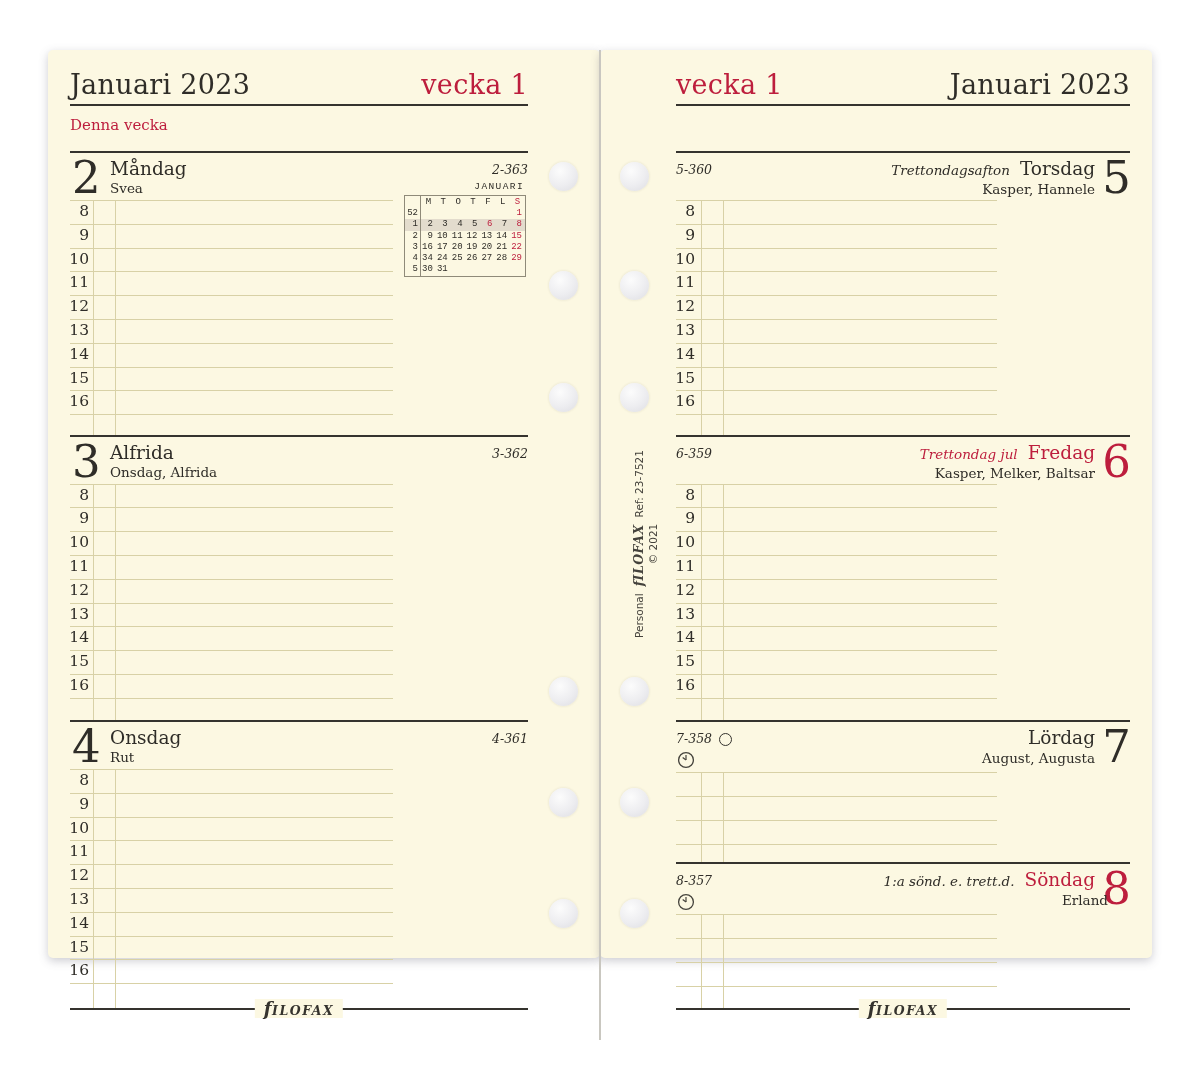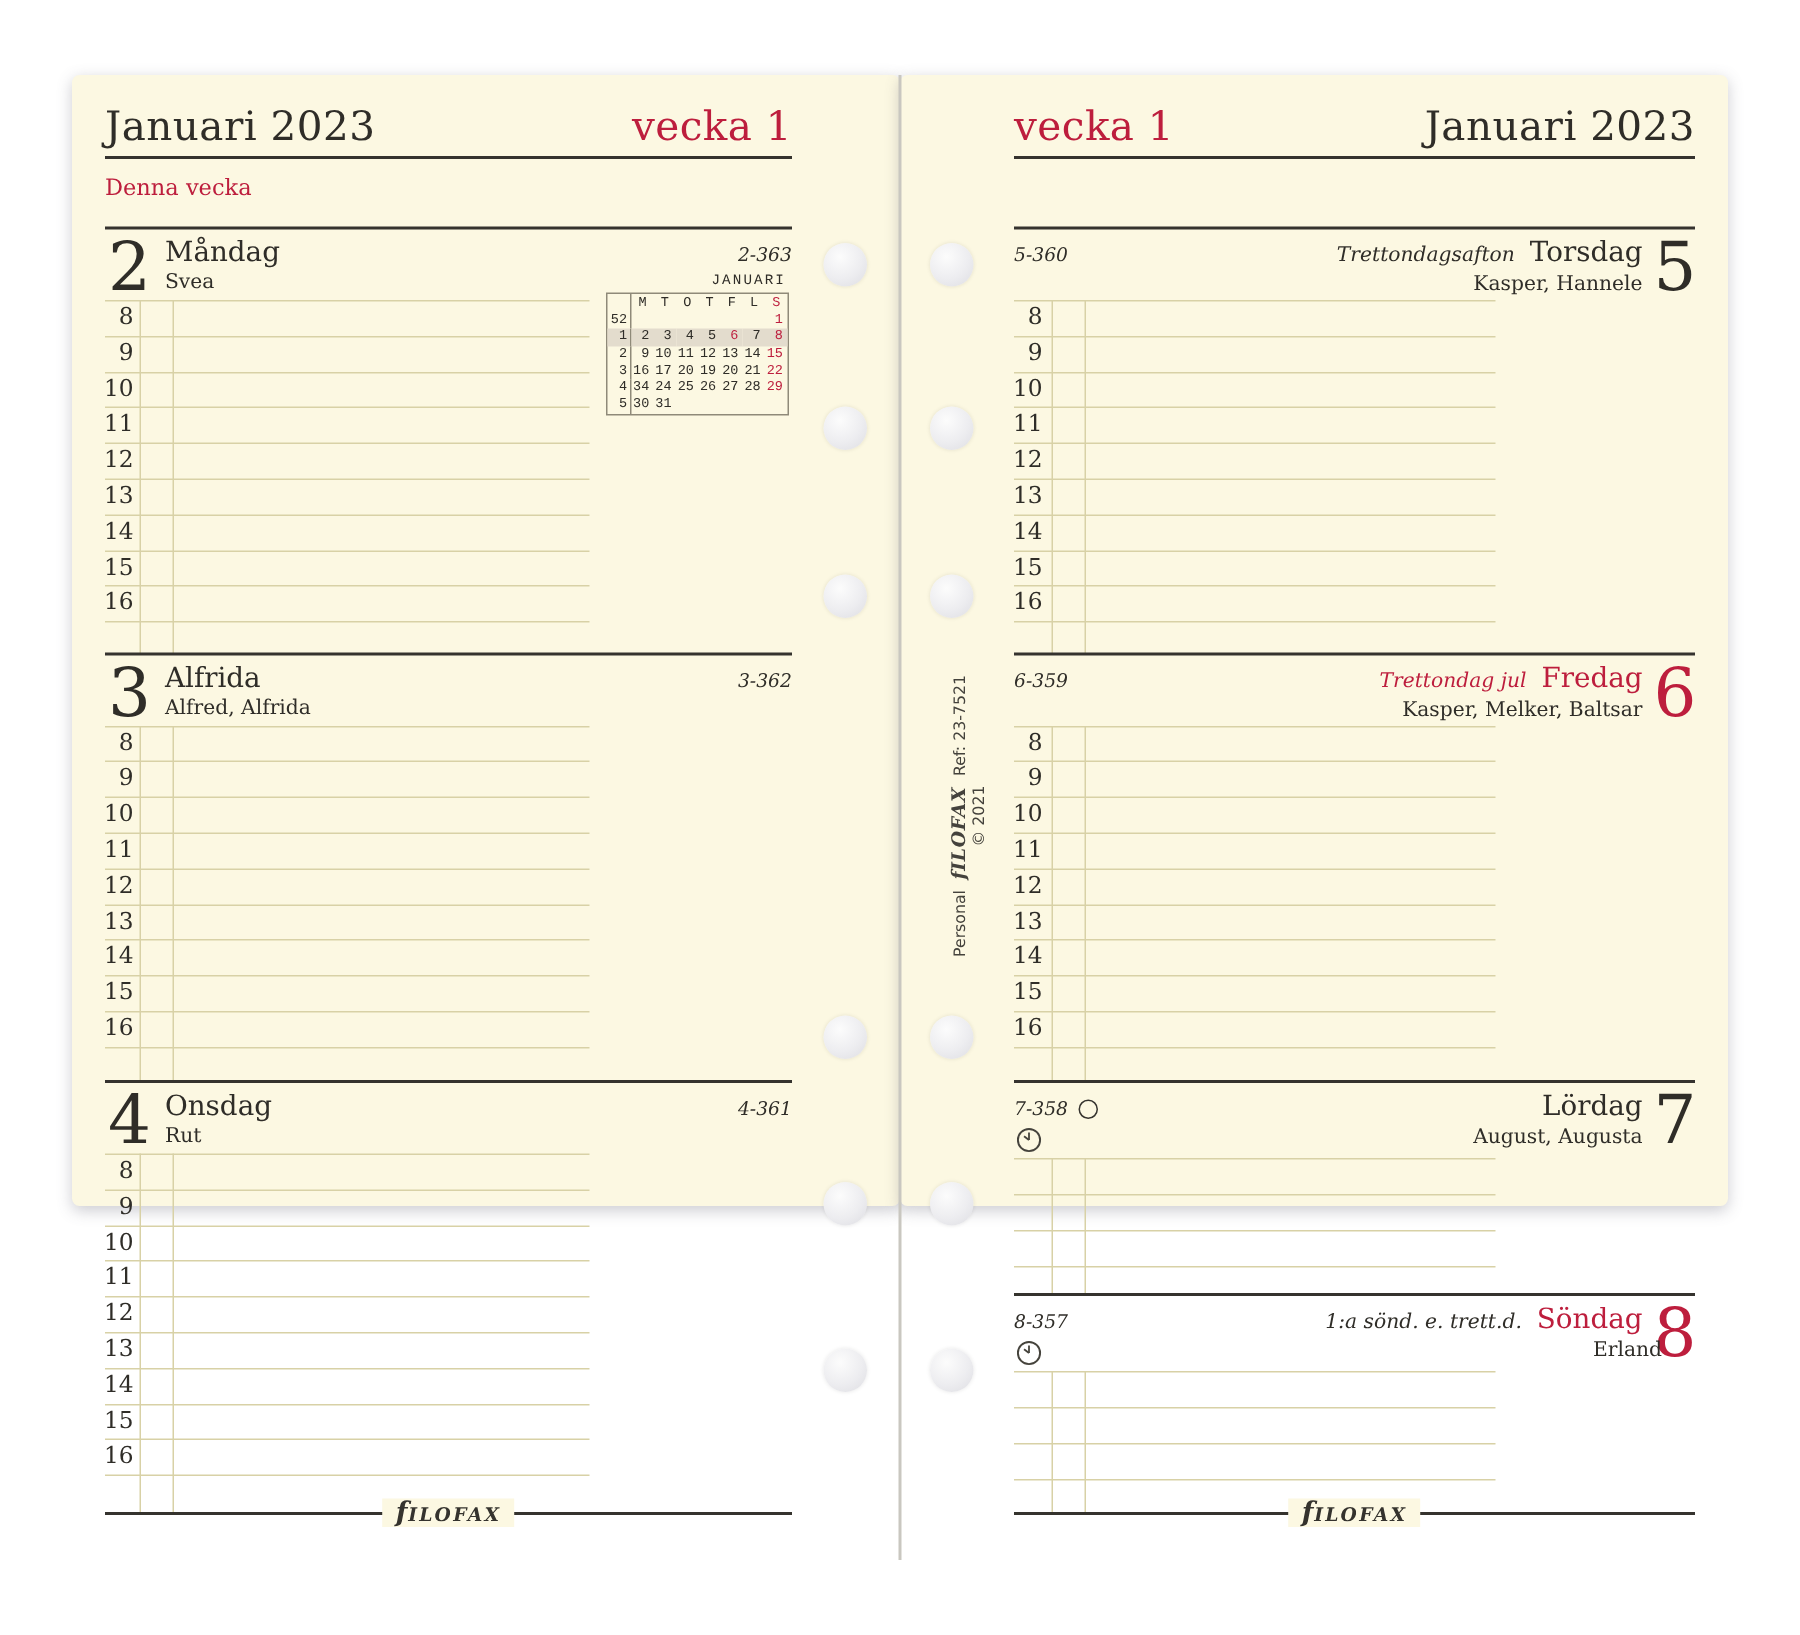--- a/index.html
+++ b/index.html
@@ -5,21 +5,21 @@
   :root{
     --red:#bd1e3d;
     --ink:#2f2d28;
     --cream:#fcf8e2;
     --faint:#d8d1a6;
     --darkrule:#35332e;
   }
   html,body{margin:0;padding:0;background:#ffffff;}
   .board{position:relative;width:1200px;height:1090px;background:#ffffff;
          font-family:"DejaVu Serif","Liberation Serif",serif;color:var(--ink);overflow:hidden;}
-  .page{position:absolute;top:50px;width:552px;height:754px;background:var(--cream);
+  .page{position:absolute;top:50px;width:552px;height:908px;background:var(--cream);
         border-radius:5px;box-shadow:0 3px 10px rgba(90,90,105,.30);}
   .page>div{position:absolute;}
   .blk>*{position:absolute;}
   .mini-cal>*{position:absolute;font-family:Liberation Mono, monospace;}
   .rule-dark{height:2px;background:var(--darkrule);}
   .rule-faint{height:1px;background:var(--faint);}
   .vline{width:1px;background:var(--faint);}
   .red{color:var(--red);}
   .page-title{font-size:27px;line-height:1.1;letter-spacing:.3px;white-space:nowrap;}
   .this-week{font-size:15px;line-height:1;}
@@ -93,21 +93,21 @@
         <div class="hour-label" style="left: 10px; width: 31px; text-align: right; top: 147.2px;">12</div>
         <div class="hour-label" style="left: 10px; width: 31px; text-align: right; top: 171px;">13</div>
         <div class="hour-label" style="left: 10px; width: 31px; text-align: right; top: 194.8px;">14</div>
         <div class="hour-label" style="left: 10px; width: 31px; text-align: right; top: 218.6px;">15</div>
         <div class="hour-label" style="left: 10px; width: 31px; text-align: right; top: 242.4px;">16</div>
       </div>
       <div class="blk" style="top: 385.5px; height: 285.5px; left: 0px; width: 552px;">
         <div class="rule-dark" style="left: 22px; width: 458px; top: -1px;"></div>
         <div class="day-date" style="left: 24px; top: 3px;">3</div>
         <div class="day-name" style="left: 62px; top: 8px;">Alfrida</div>
-        <div class="name-day" style="left: 62px; top: 30px;">Alfred, Alfrida</div>
+        <div class="name-day" style="left: 62px; top: 30px;">Onsdag, Alfrida</div>
         <div class="day-code" style="right: 72px; top: 12px; text-align: right;">3-362</div>
         <div class="rule-faint" style="left: 22px; width: 323px; top: 48px;"></div>
         <div class="rule-faint" style="left: 22px; width: 323px; top: 71.8px;"></div>
         <div class="rule-faint" style="left: 22px; width: 323px; top: 95.6px;"></div>
         <div class="rule-faint" style="left: 22px; width: 323px; top: 119.4px;"></div>
         <div class="rule-faint" style="left: 22px; width: 323px; top: 143.2px;"></div>
         <div class="rule-faint" style="left: 22px; width: 323px; top: 167px;"></div>
         <div class="rule-faint" style="left: 22px; width: 323px; top: 190.8px;"></div>
         <div class="rule-faint" style="left: 22px; width: 323px; top: 214.6px;"></div>
         <div class="rule-faint" style="left: 22px; width: 323px; top: 238.4px;"></div>

